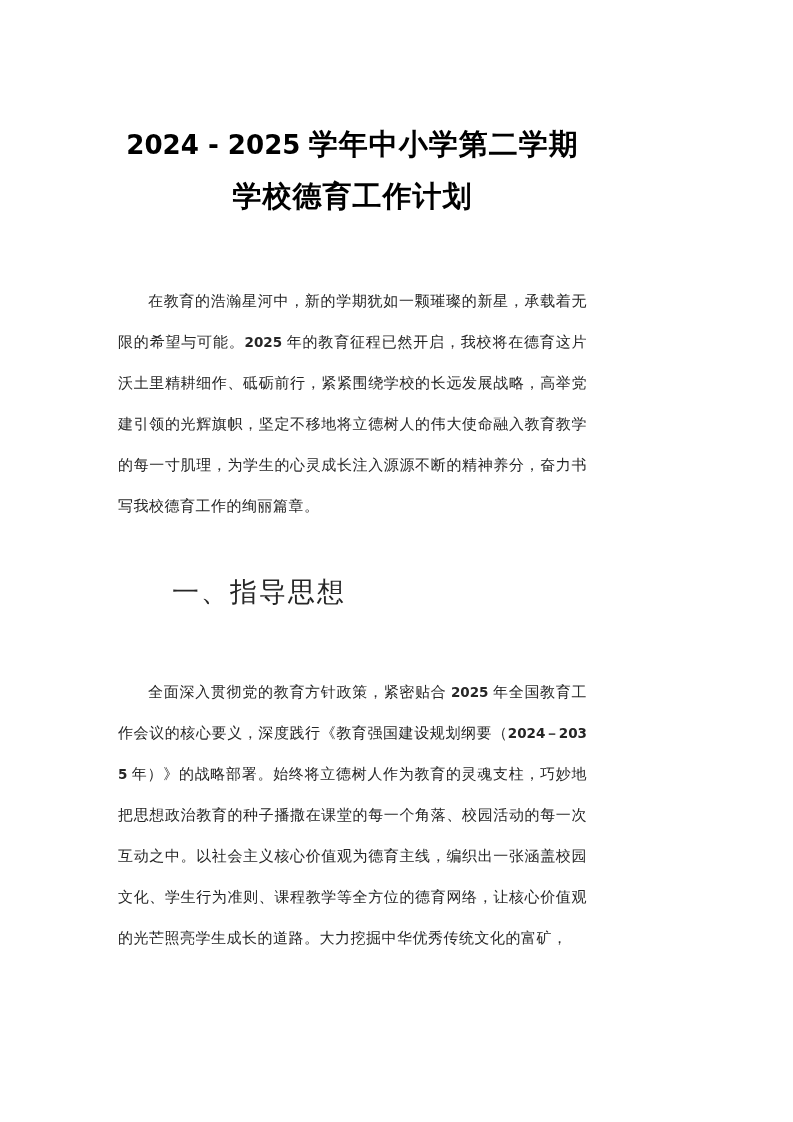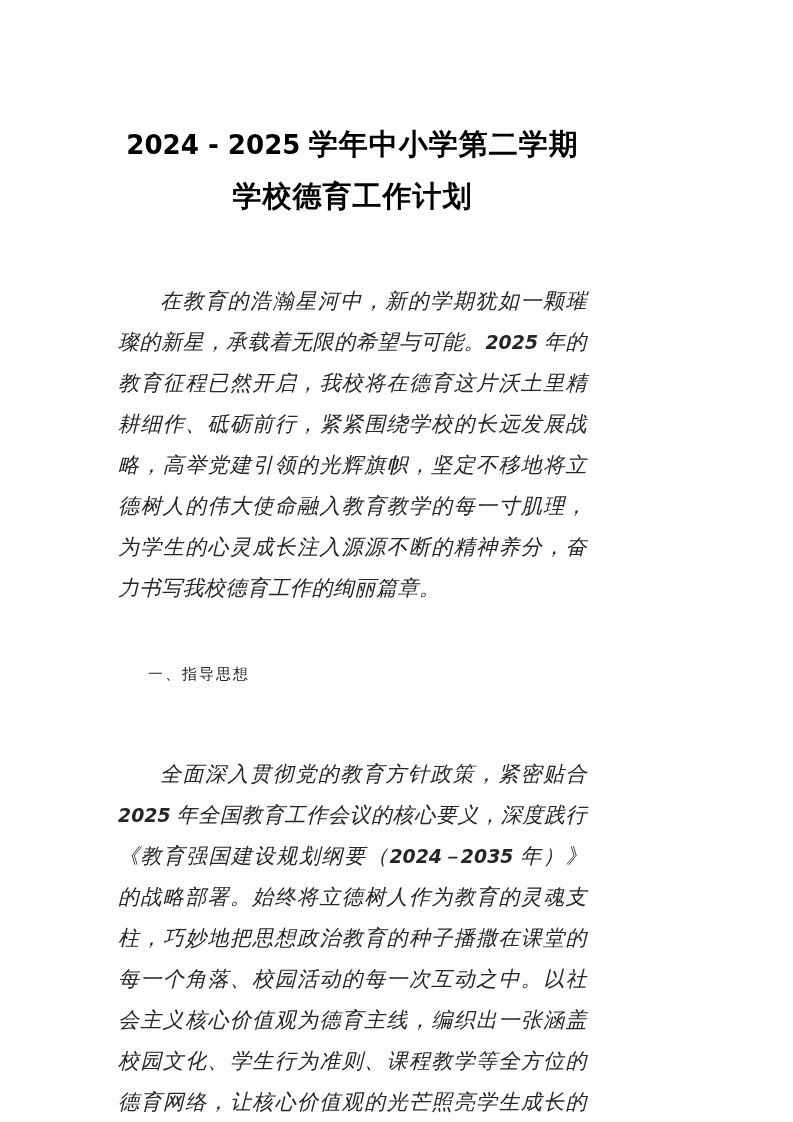--- a/index.html
+++ b/index.html
@@ -22,34 +22,33 @@
     margin: 0;
     font-size: 29px;
     line-height: 51px;
     font-weight: bold;
     color: #000000;
     text-align: center;
     letter-spacing: 1px;
   }
   .para {
     margin: 0;
-    font-size: 21px;
+    font-size: 15px;
     line-height: 41px;
     letter-spacing: 0.5px;
     text-align: justify;
     text-indent: 2em;
     word-break: break-all;
-    font-style: italic;
   }
   .intro {
     margin-top: 59px;
   }
   .heading {
     margin: 45px 0 0 0;
-    font-size: 15px;
+    font-size: 27px;
     line-height: 41px;
     letter-spacing: 2px;
     text-indent: 2em;
     font-weight: normal;
   }
   .sec-para {
     margin-top: 59px;
   }
   
   .num {

